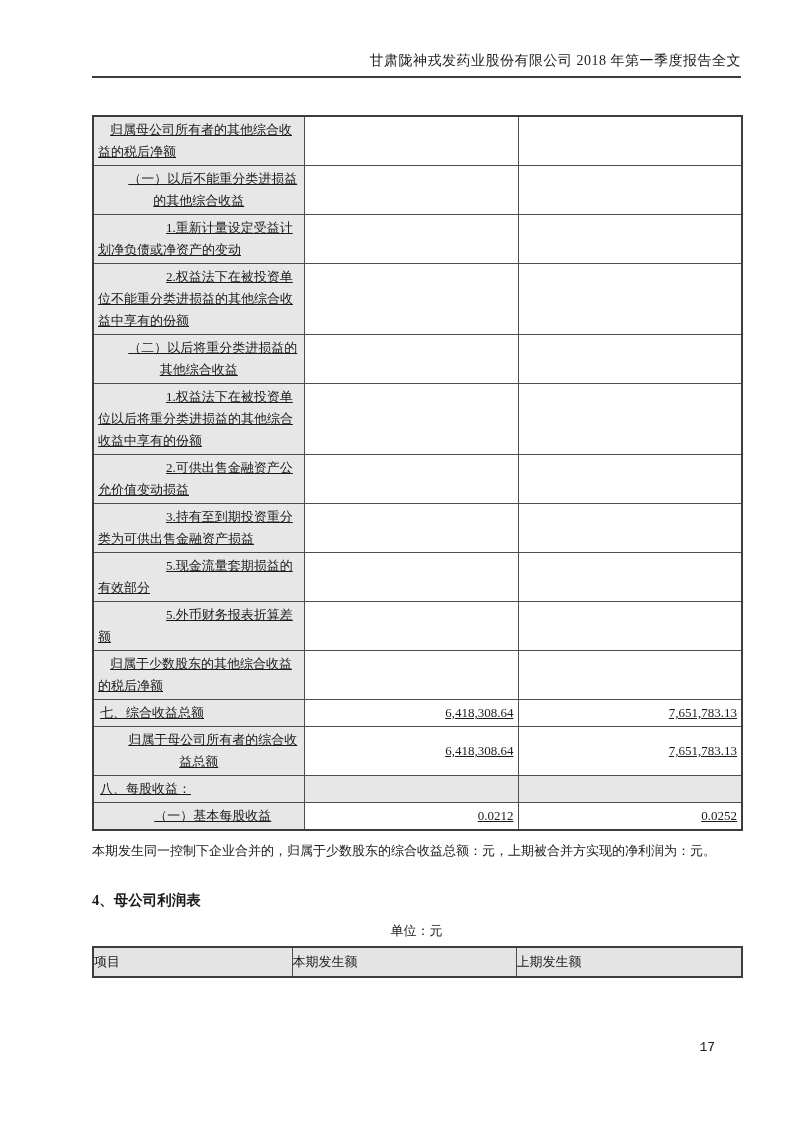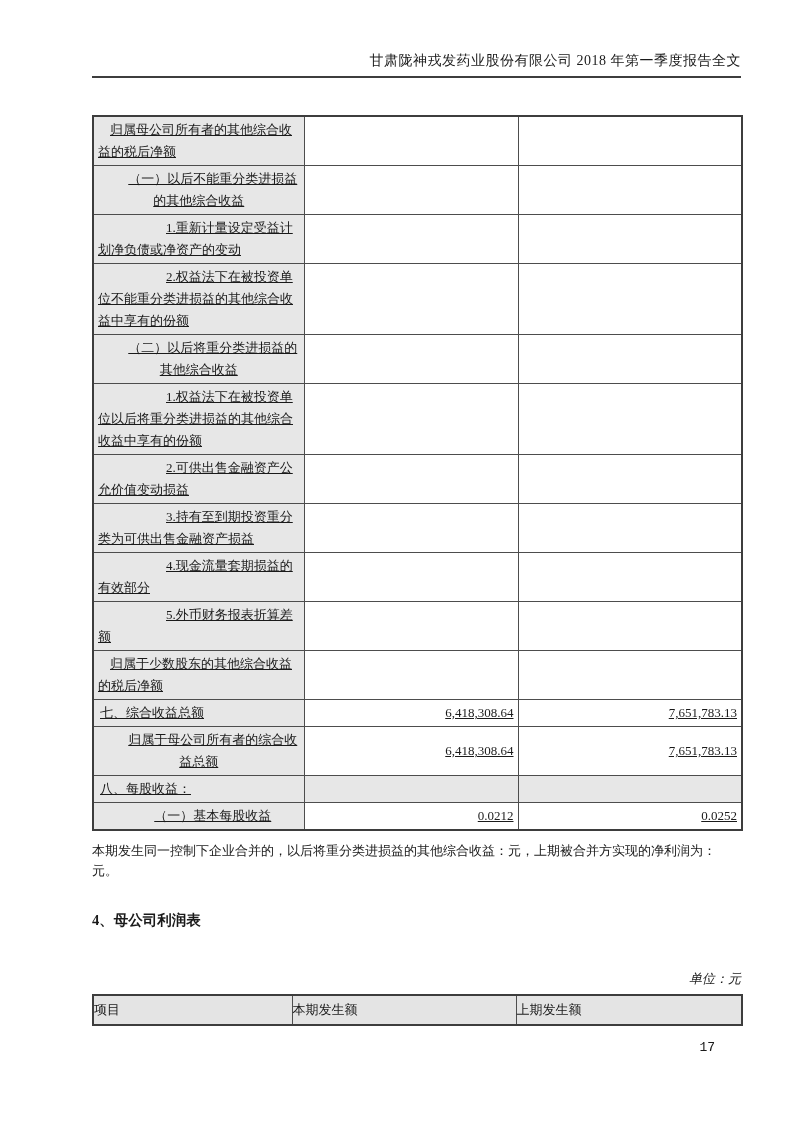--- a/index.html
+++ b/index.html
@@ -57,24 +57,23 @@
     font-size:13px;
     display:flex;
     justify-content:space-between;
   }
   .section-title {
     margin-top:30px;
     font-size:14.5px;
     font-weight:bold;
   }
   .unit-label {
-    margin-top:40px;
-    font-size:13px;
-    text-align:right;
-    font-style:italic;
+    margin-top:12px;
+    font-size:13px;
+    text-align:center;
   }
   table.parent-table {
     width:649px;
     margin-top:6px;
     border-collapse:collapse;
     table-layout:fixed;
     border:2px solid #3d3d3d;
   }
   table.parent-table th {
     border:1px solid #4d4d4d;
@@ -160,21 +159,21 @@
           </tr>
           <tr>
             <td class="label-cell">
               <p class="ind-3">3.持有至到期投资重分类为可供出售金融资产损益</p>
             </td>
             <td class="value-cell"></td>
             <td class="value-cell"></td>
           </tr>
           <tr>
             <td class="label-cell">
-              <p class="ind-3">4.现金流量套期损益的有效部分</p>
+              <p class="ind-3">5.现金流量套期损益的有效部分</p>
             </td>
             <td class="value-cell"></td>
             <td class="value-cell"></td>
           </tr>
           <tr>
             <td class="label-cell">
               <p class="ind-3">5.外币财务报表折算差额</p>
             </td>
             <td class="value-cell"></td>
             <td class="value-cell"></td>
@@ -210,21 +209,21 @@
           <tr>
             <td class="label-cell">
               <p class="ind-2">（一）基本每股收益</p>
             </td>
             <td class="value-cell">0.0212</td>
             <td class="value-cell">0.0252</td>
           </tr>
         </tbody>
     </table>
 
-    <p class="merger-note">本期发生同一控制下企业合并的，以后将重分类进损益的其他综合收益：元，上期被合并方实现的净利润为：元。</p>
+    <p class="merger-note">本期发生同一控制下企业合并的，归属于少数股东的综合收益总额：元，上期被合并方实现的净利润为：元。</p>
 
 
     <h3 class="section-title">4、母公司利润表</h3>
 
     <div class="unit-label">单位：元</div>
 
     <table class="parent-table">
       <colgroup>
         <col style="width:199px">
         <col style="width:224px">

